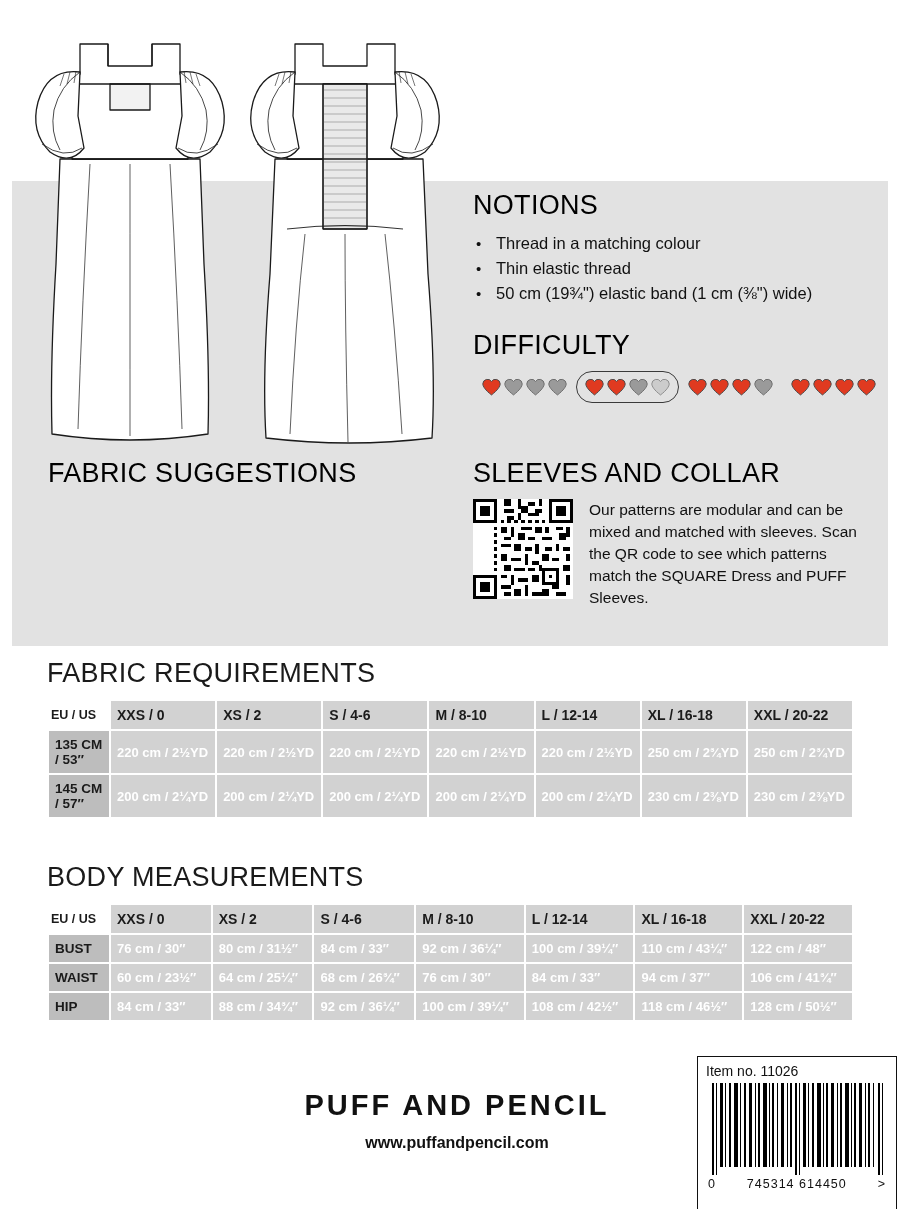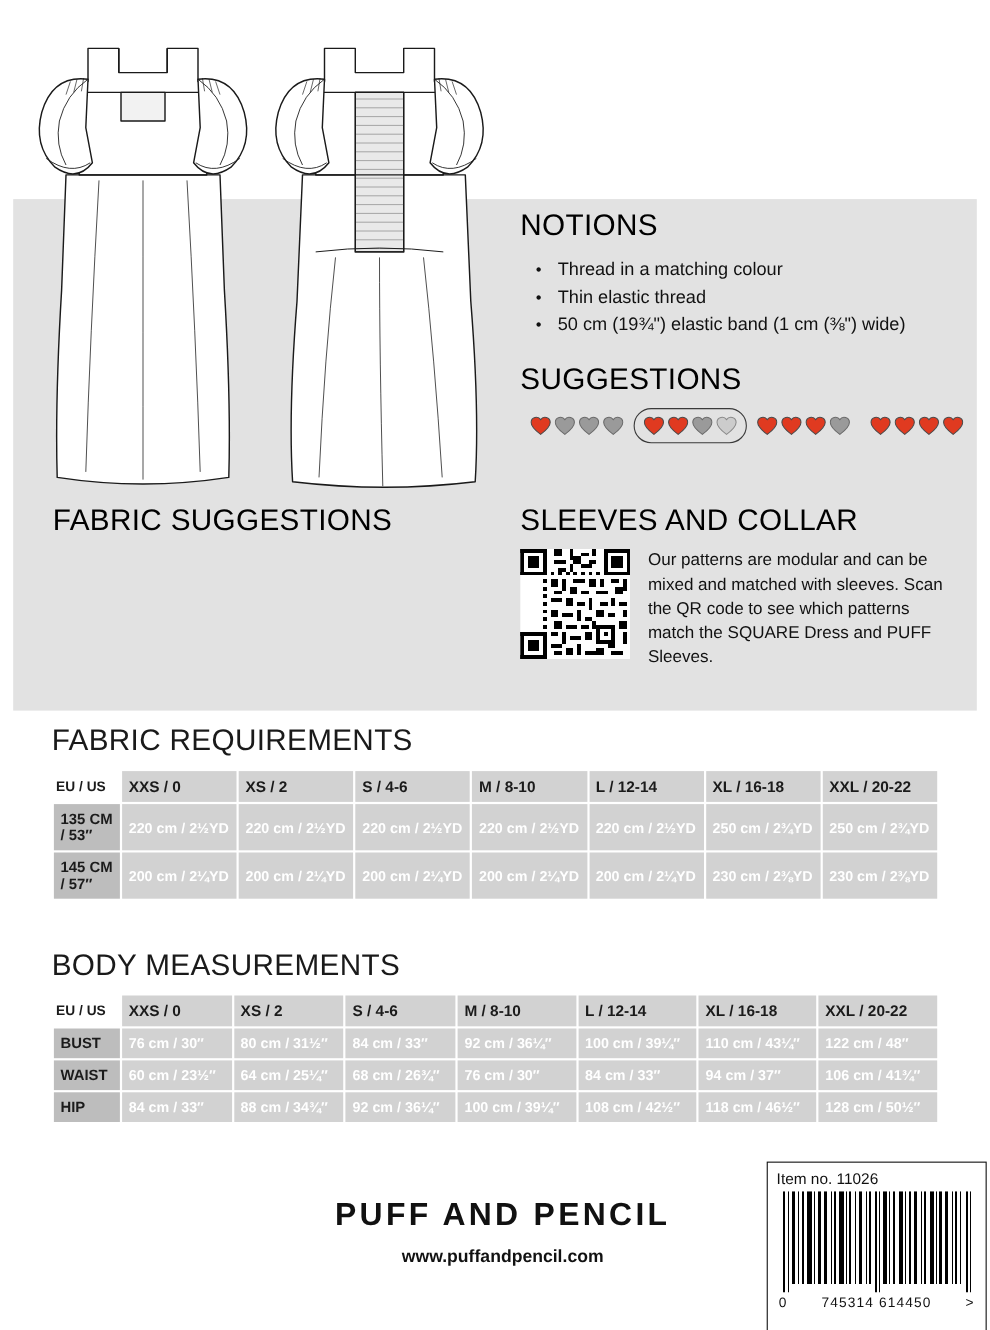--- a/index.html
+++ b/index.html
@@ -41,21 +41,21 @@
     width: 400px;
   }
   h2.section-title {
     font-size: 27px;
     font-weight: 400;
     margin: 0 0 10px 0;
     letter-spacing: 0.3px;
     color: #000000;
   }
   ul.notions-list {
-    margin: 12px;
+    margin: 1px;
     padding: 0;
     list-style: none;
   }
   ul.notions-list li {
     font-size: 16.5px;
     line-height: 25px;
     padding-left: 22px;
     position: relative;
     color: #111;
   }
@@ -338,21 +338,21 @@
 <section class="notions-block">
   <h2 class="section-title">NOTIONS</h2>
   <ul class="notions-list">
     <li>Thread in a matching colour</li>
     <li>Thin elastic thread</li>
     <li>50 cm (19¾") elastic band (1 cm (⅜") wide)</li>
   </ul>
 </section>
 
 <section class="difficulty-block">
-  <h2 class="section-title">SUGGESTIONS</h2>
+  <h2 class="section-title">DIFFICULTY</h2>
   <div class="diff-rows">
 
     <div class="diff-group">
       <span class="heart"><svg viewBox="0 0 24 22" width="19" height="18">
             <path d="M12 21 C4 15 1 10 1 7 A6 6 0 0 1 12 4 A6 6 0 0 1 23 7 C23 10 20 15 12 21Z" fill="#e03a20" stroke="#4a4a4a" stroke-width="1.2"></path>
           </svg></span>
       <span class="heart"><svg viewBox="0 0 24 22" width="19" height="18">
             <path d="M12 21 C4 15 1 10 1 7 A6 6 0 0 1 12 4 A6 6 0 0 1 23 7 C23 10 20 15 12 21Z" fill="#9a9a9a" stroke="#6a6a6a" stroke-width="1.2"></path>
           </svg></span>
       <span class="heart"><svg viewBox="0 0 24 22" width="19" height="18">

